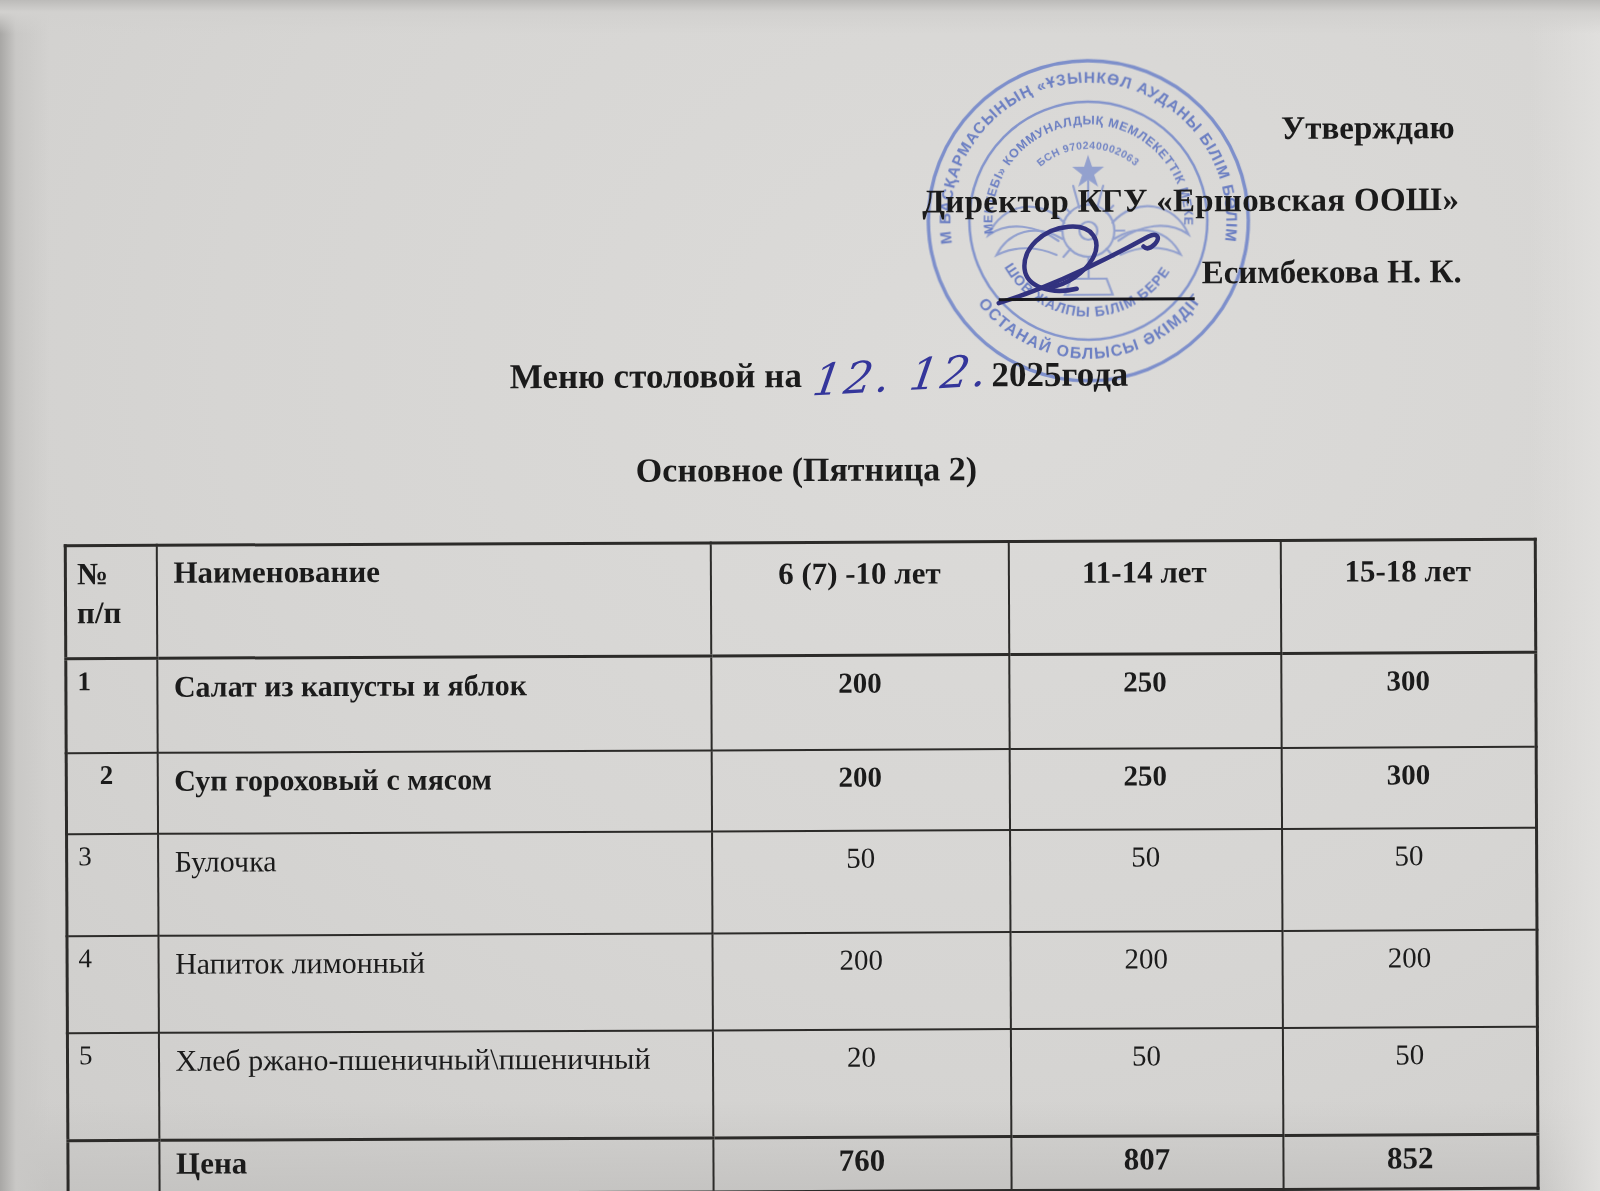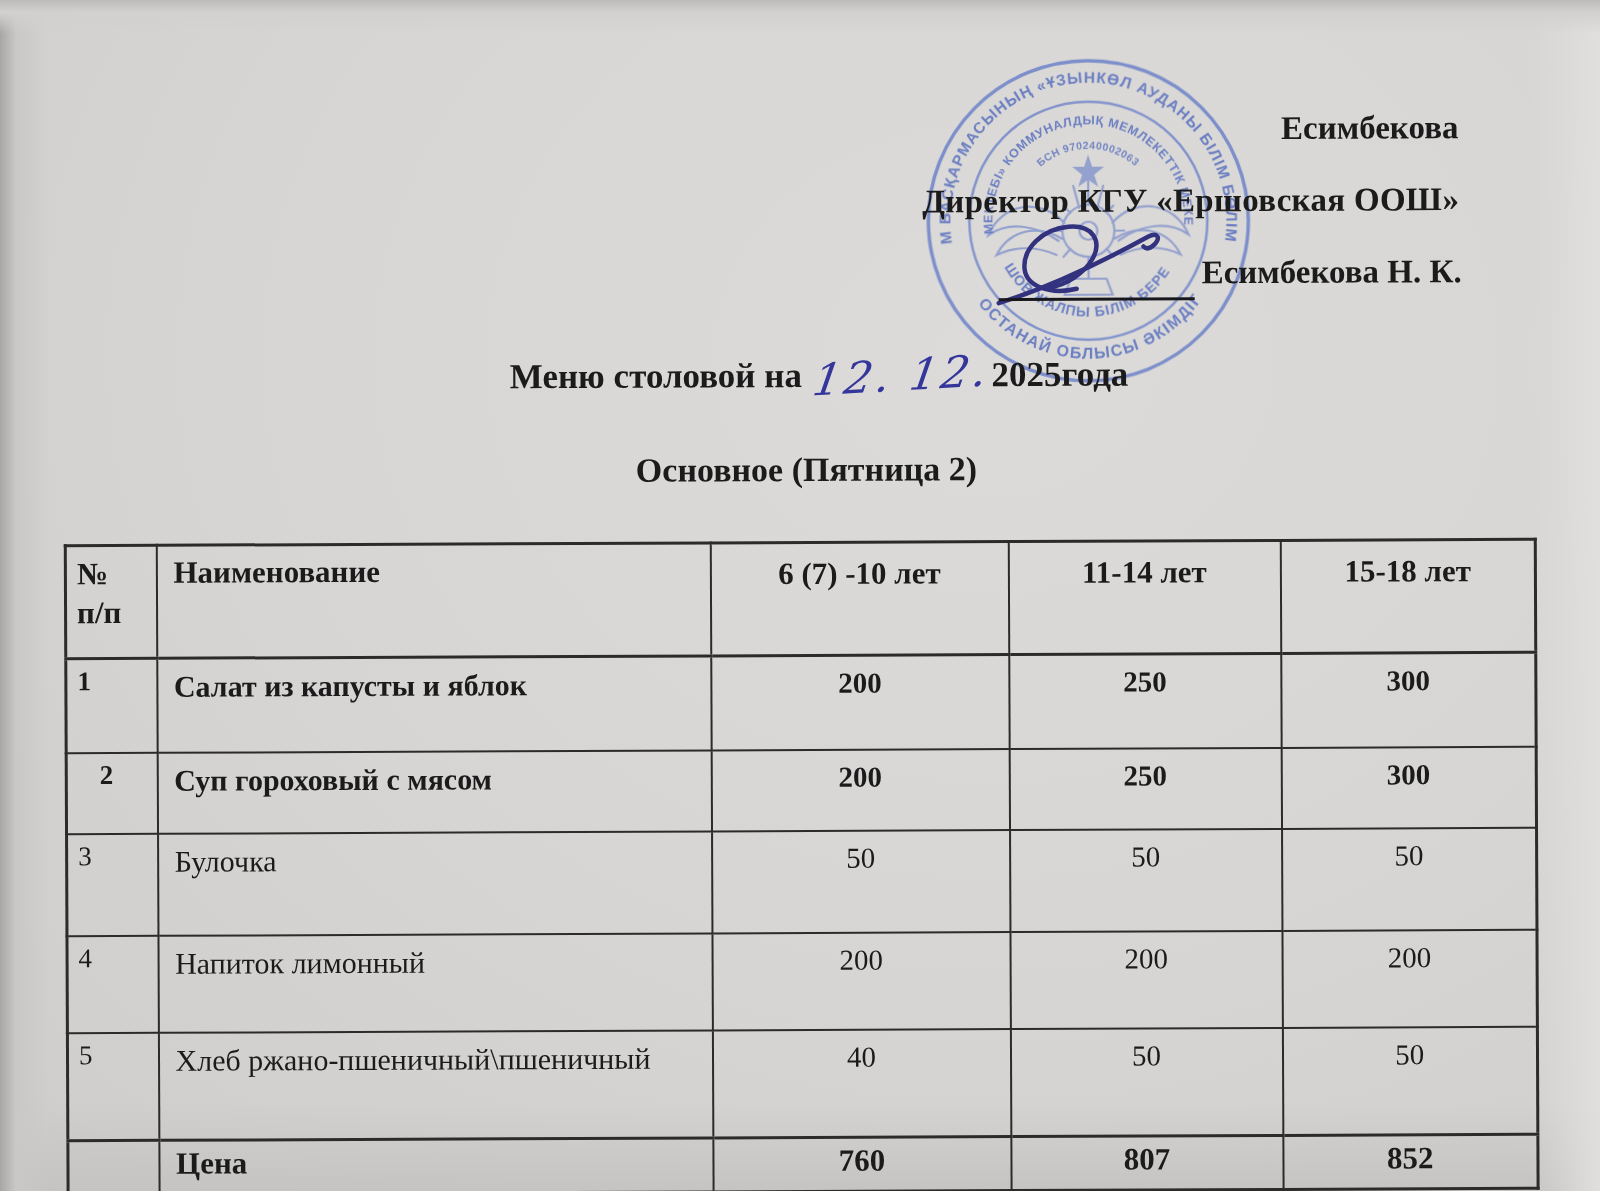--- a/index.html
+++ b/index.html
@@ -97,21 +97,21 @@
         <path d="M -26 10 L -36 10 M 26 10 L 36 10 M 0 36 L 0 44 M -18 28 L -25 36 M 18 28 L 25 36 M -18 -8 L -25 -15 M 18 -8 L 25 -15"></path>
         <path d="M -24 2 C -48 -24 -86 -18 -100 14 C -80 0 -52 4 -30 20"></path>
         <path d="M 24 2 C 48 -24 86 -18 100 14 C 80 0 52 4 30 20"></path>
         <path d="M -26 18 C -52 2 -80 10 -92 34 C -72 24 -50 26 -32 34"></path>
         <path d="M 26 18 C 52 2 80 10 92 34 C 72 24 50 26 32 34"></path>
         <path d="M -18 58 L 18 58 L 24 74 L -24 74 Z"></path>
         <path d="M 0 36 L 0 58"></path>
       </g>
     </svg>
 
-    <div class="approve">Есимбекова</div>
+    <div class="approve">Утверждаю</div>
     <div class="director">Директор КГУ «Ершовская ООШ»</div>
 
     <svg class="sig-svg" viewBox="0 0 210 92" xmlns="http://www.w3.org/2000/svg">
       <g stroke="#32327f" stroke-width="4.5" fill="none" stroke-linecap="round">
         <path d="M 96 72 C 70 78 46 70 44 52 C 42 32 62 12 88 10 C 112 8 122 24 112 42 C 104 56 86 68 70 70"></path>
         <path d="M 18 86 C 64 72 120 46 168 20 C 176 16 181 20 174 28 C 170 32 166 33 163 30"></path>
       </g>
     </svg>
     <div class="sig-line"></div>
     <div class="sig-name">Есимбекова Н. К.</div>
@@ -164,21 +164,21 @@
           <tr class="r4">
             <td class="c-num">4</td>
             <td class="c-name">Напиток лимонный</td>
             <td class="c-val">200</td>
             <td class="c-val">200</td>
             <td class="c-val">200</td>
           </tr>
           <tr class="r5">
             <td class="c-num">5</td>
             <td class="c-name">Хлеб ржано-пшеничный\пшеничный</td>
-            <td class="c-val">40</td>
+            <td class="c-val">20</td>
             <td class="c-val">50</td>
             <td class="c-val">50</td>
           </tr>
           <tr class="total">
             <td class="c-num"></td>
             <td class="c-name">Цена</td>
             <td class="c-val">760</td>
             <td class="c-val">807</td>
             <td class="c-val">852</td>
           </tr>

